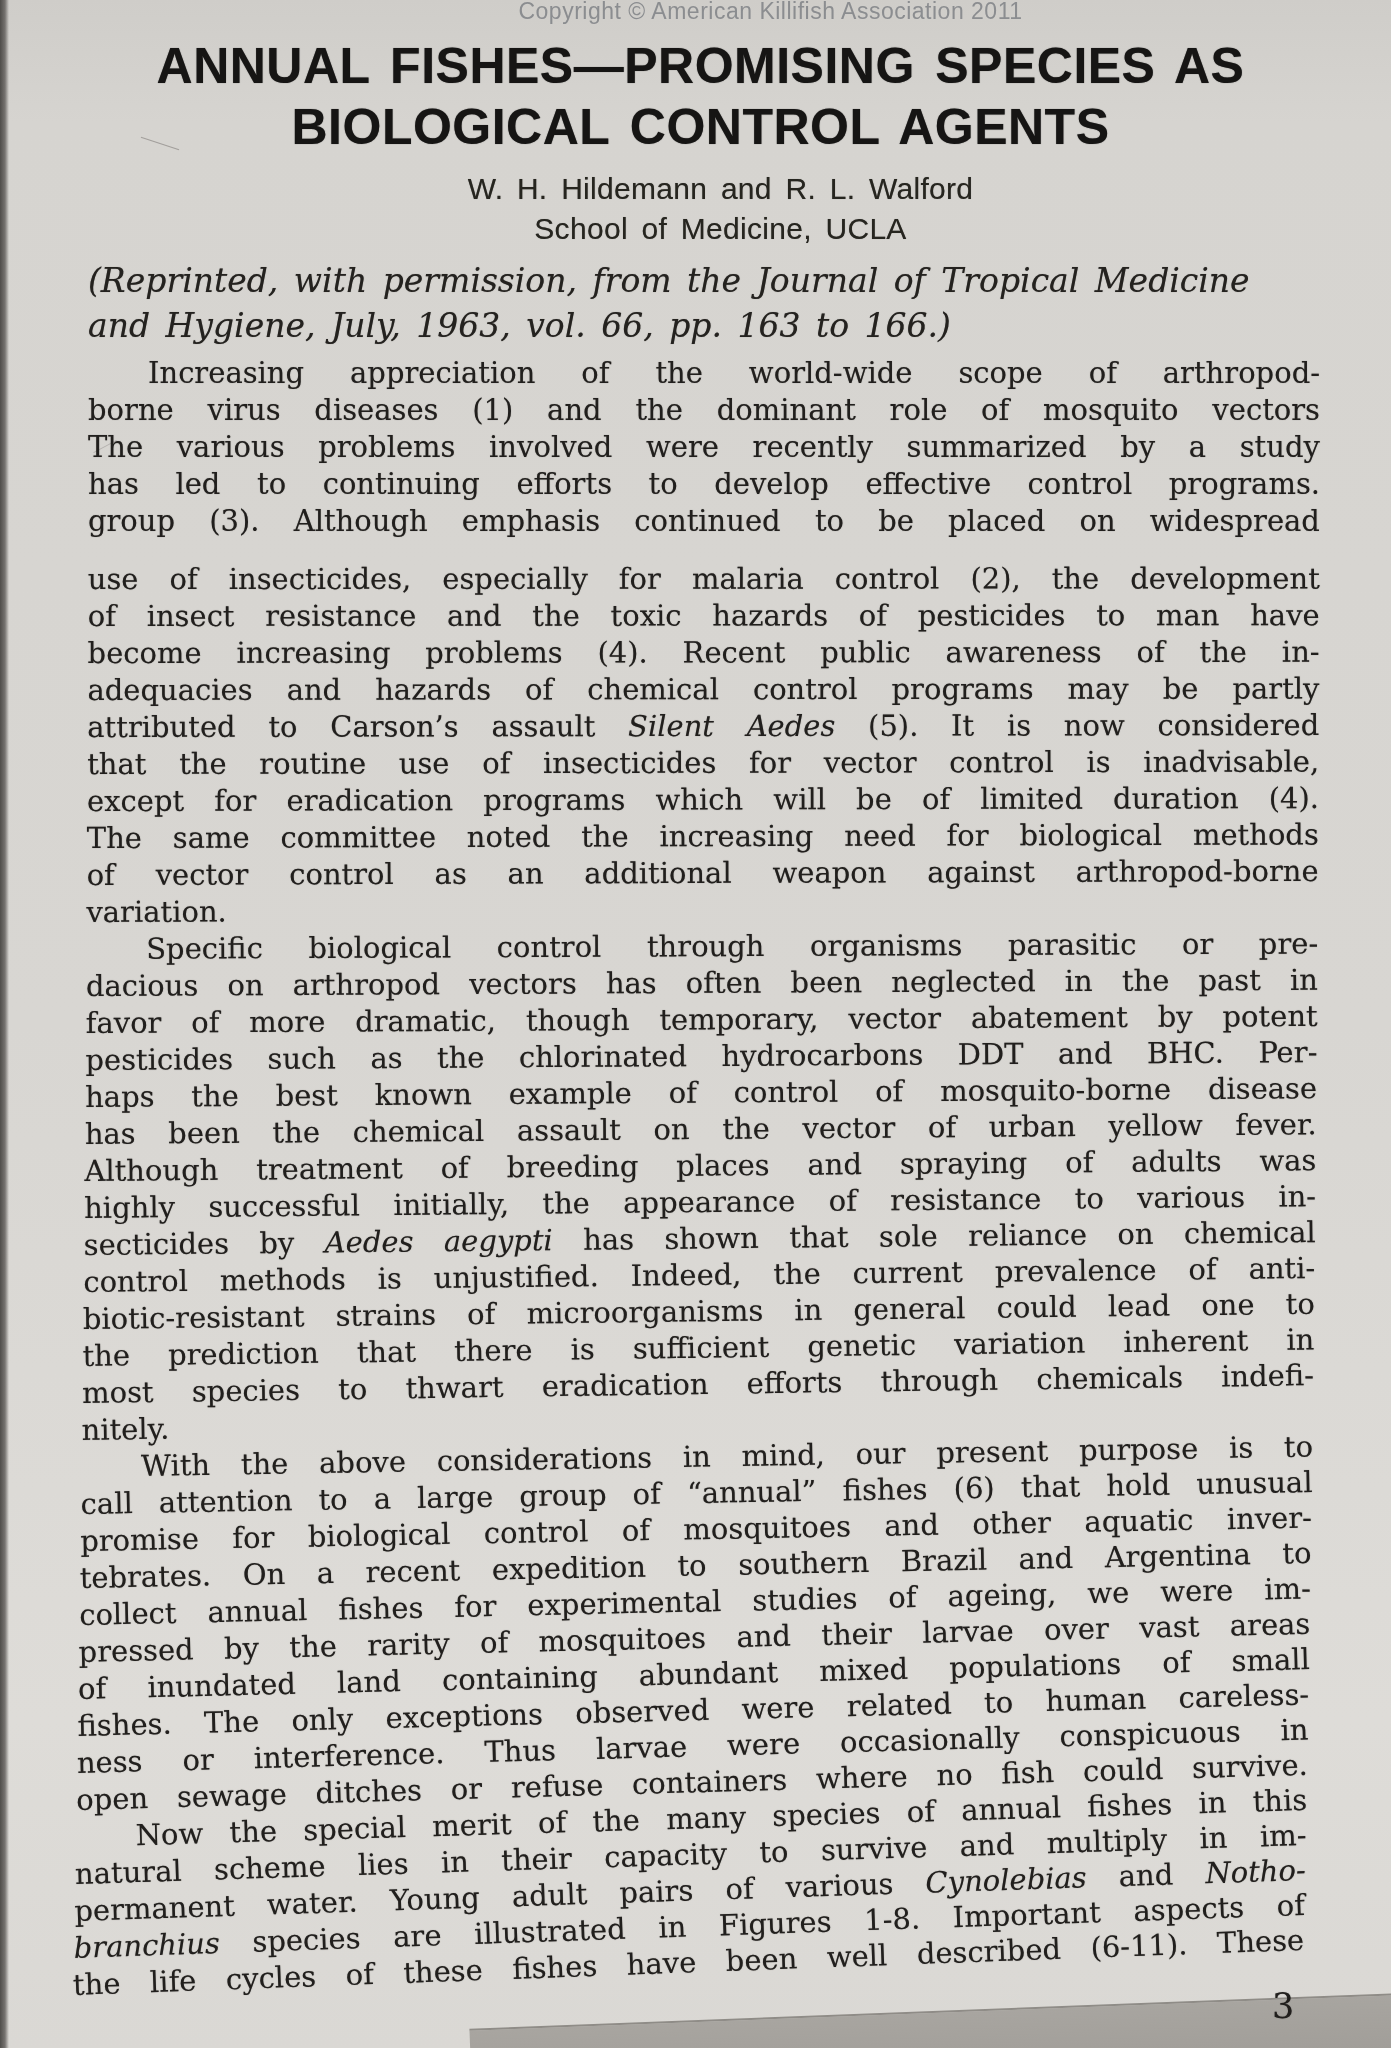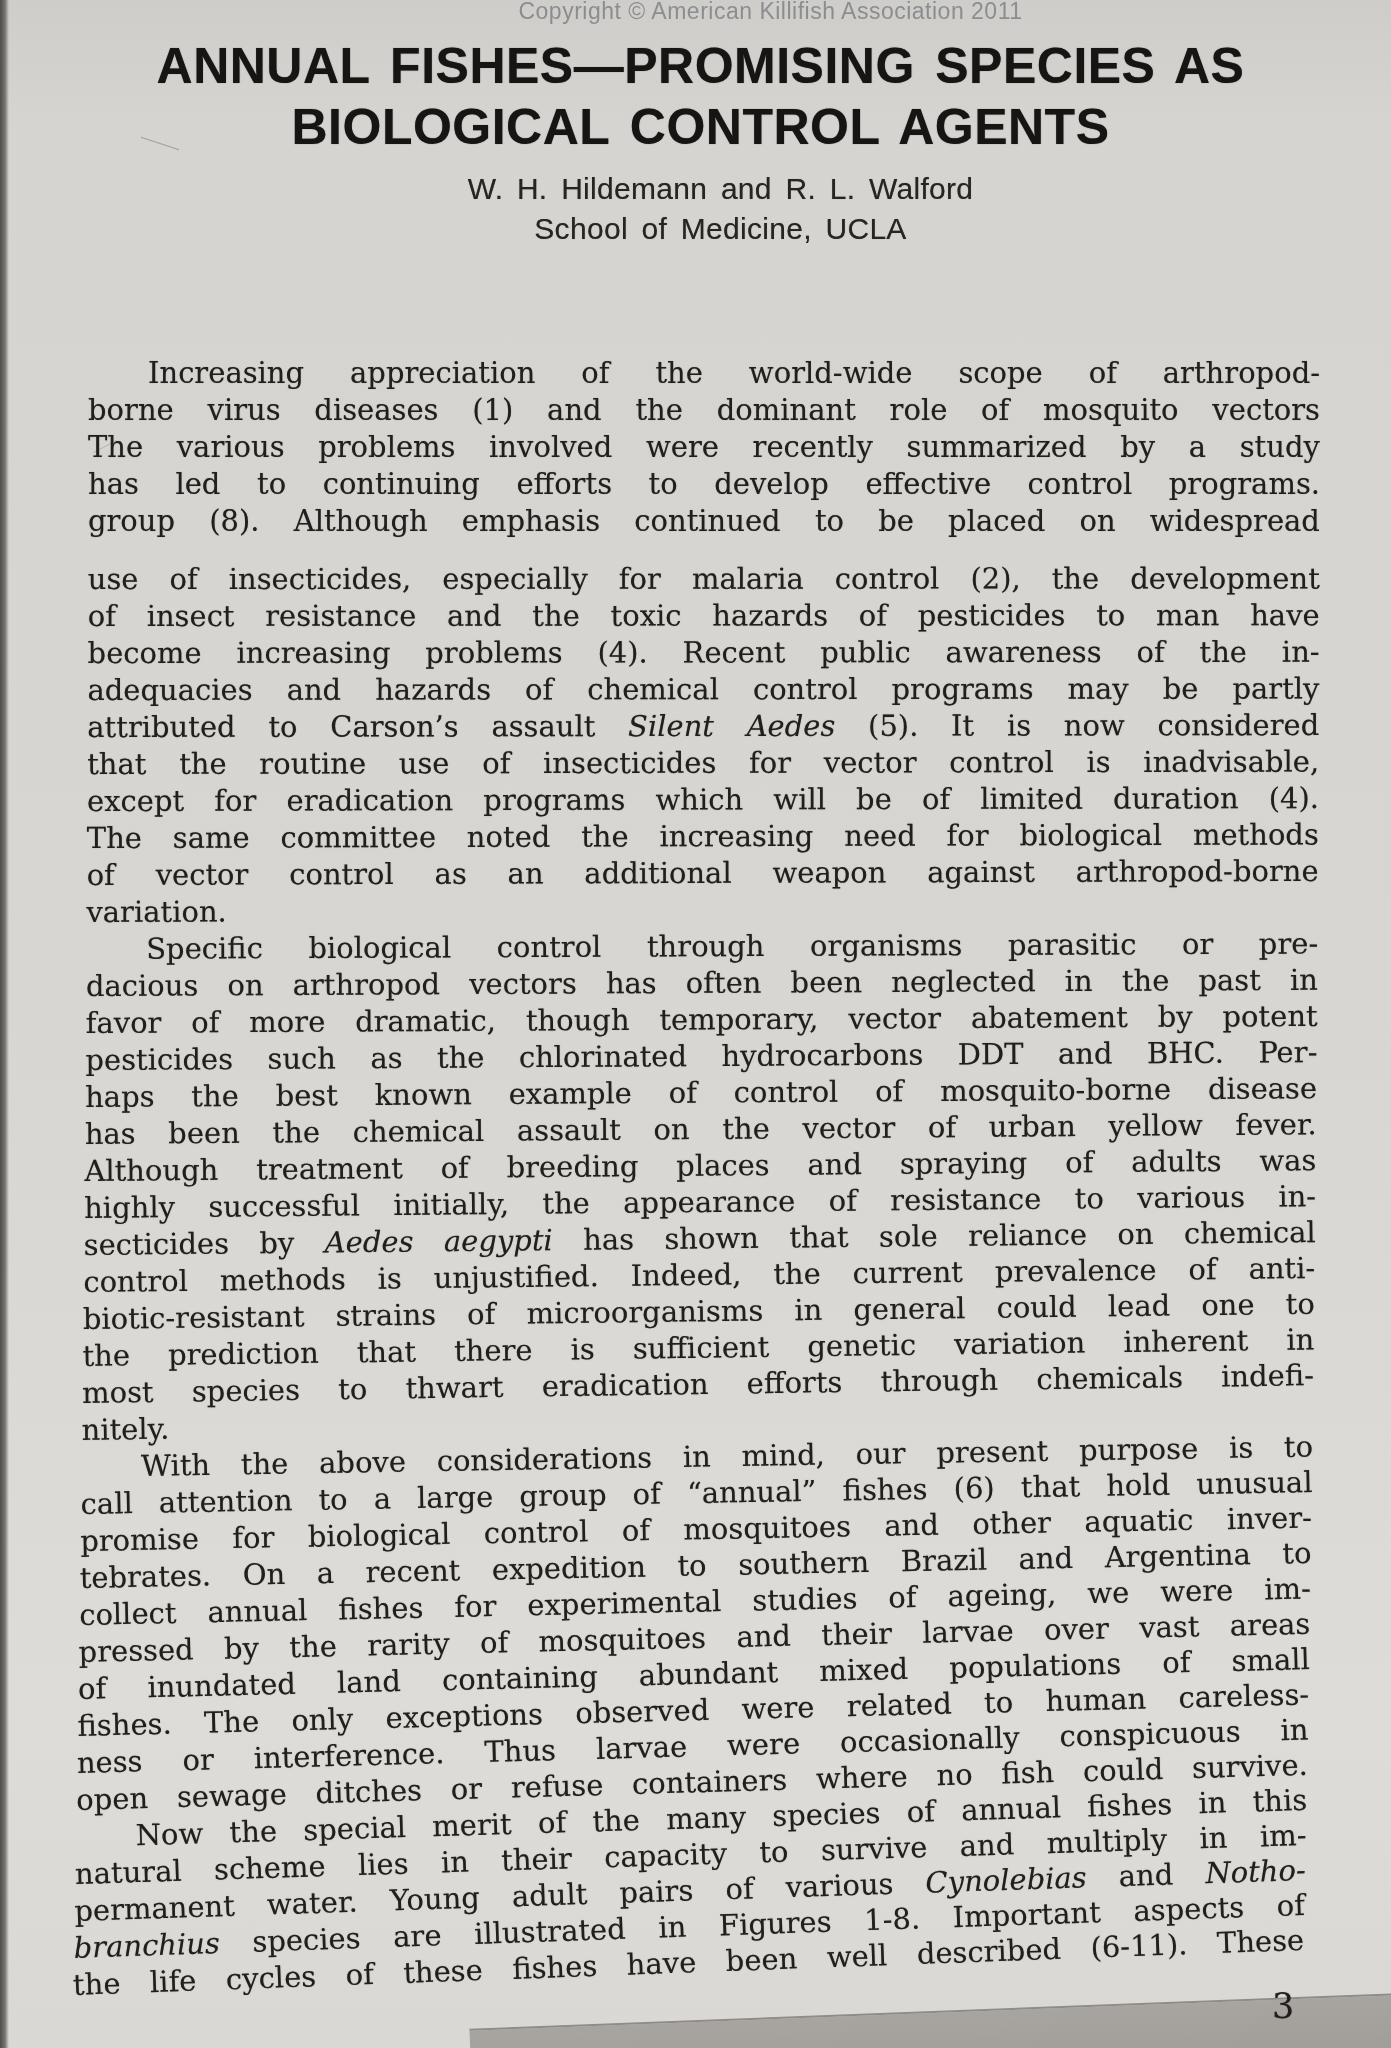--- a/index.html
+++ b/index.html
@@ -91,28 +91,32 @@
   <div class="copyright">Copyright © American Killifish Association 2011</div>
 
   <h1 class="title">
     <div>ANNUAL FISHES—PROMISING SPECIES AS</div>
     <div>BIOLOGICAL CONTROL AGENTS</div>
   </h1>
 
   <div class="byline">W. H. Hildemann and R. L. Walford</div>
   <div class="affil">School of Medicine, UCLA</div>
 
+  <div class="reprint">
+    <div>(Reprinted, with permission, from the Journal of Tropical Medicine</div>
+    <div>and Hygiene, July, 1963, vol. 66, pp. 163 to 166.)</div>
+  </div>
 
   <div class="bodytext">
       <div class="para">
         <div class="line indent" style="transform-origin: 0px 50%; transform: translateX(0px) rotate(0deg);"><span>Increasing appreciation of the world-wide scope of arthropod-</span></div>
         <div class="line" style="transform-origin: 0px 50%; transform: translateX(0px) rotate(-0.001deg);"><span>borne virus diseases (1) and the dominant role of mosquito vectors</span></div>
         <div class="line" style="transform-origin: 0px 50%; transform: translateX(-0.1px) rotate(-0.01deg);"><span>The various problems involved were recently summarized by a study</span></div>
         <div class="line" style="transform-origin: 0px 50%; transform: translateX(0px) rotate(-0.005deg);"><span>has led to continuing efforts to develop effective control programs.</span></div>
-        <div class="line" style="transform-origin: 0px 50%; transform: translateX(-0.1px) rotate(-0.018deg);"><span>group (8). Although emphasis continued to be placed on widespread</span></div>
+        <div class="line" style="transform-origin: 0px 50%; transform: translateX(-0.1px) rotate(-0.018deg);"><span>group (3). Although emphasis continued to be placed on widespread</span></div>
         <div class="line" style="transform-origin: 0px 50%; transform: translateX(-0.2px) rotate(-0.028deg); margin-top: 21px;"><span>use of insecticides, especially for malaria control (2), the development</span></div>
         <div class="line" style="transform-origin: 0px 50%; transform: translateX(-0.3px) rotate(-0.041deg);"><span>of insect resistance and the toxic hazards of pesticides to man have</span></div>
         <div class="line" style="transform-origin: 0px 50%; transform: translateX(-0.4px) rotate(-0.056deg);"><span>become increasing problems (4). Recent public awareness of the in-</span></div>
         <div class="line" style="transform-origin: 0px 50%; transform: translateX(-0.5px) rotate(-0.073deg);"><span>adequacies and hazards of chemical control programs may be partly</span></div>
         <div class="line" style="transform-origin: 0px 50%; transform: translateX(-0.7px) rotate(-0.092deg);"><span>attributed to Carson’s assault </span><span class="it">Silent Aedes</span><span> (5). It is now considered</span></div>
         <div class="line" style="transform-origin: 0px 50%; transform: translateX(-0.8px) rotate(-0.114deg);"><span>that the routine use of insecticides for vector control is inadvisable,</span></div>
         <div class="line" style="transform-origin: 0px 50%; transform: translateX(-1px) rotate(-0.137deg);"><span>except for eradication programs which will be of limited duration (4).</span></div>
         <div class="line" style="transform-origin: 0px 50%; transform: translateX(-1.2px) rotate(-0.164deg);"><span>The same committee noted the increasing need for biological methods</span></div>
         <div class="line" style="transform-origin: 0px 50%; transform: translateX(-1.4px) rotate(-0.192deg);"><span>of vector control as an additional weapon against arthropod-borne</span></div>
         <div class="line no-just" style="transform-origin: 0px 50%; transform: translateX(-1.6px) rotate(-0.223deg);"><span>variation.</span></div>

